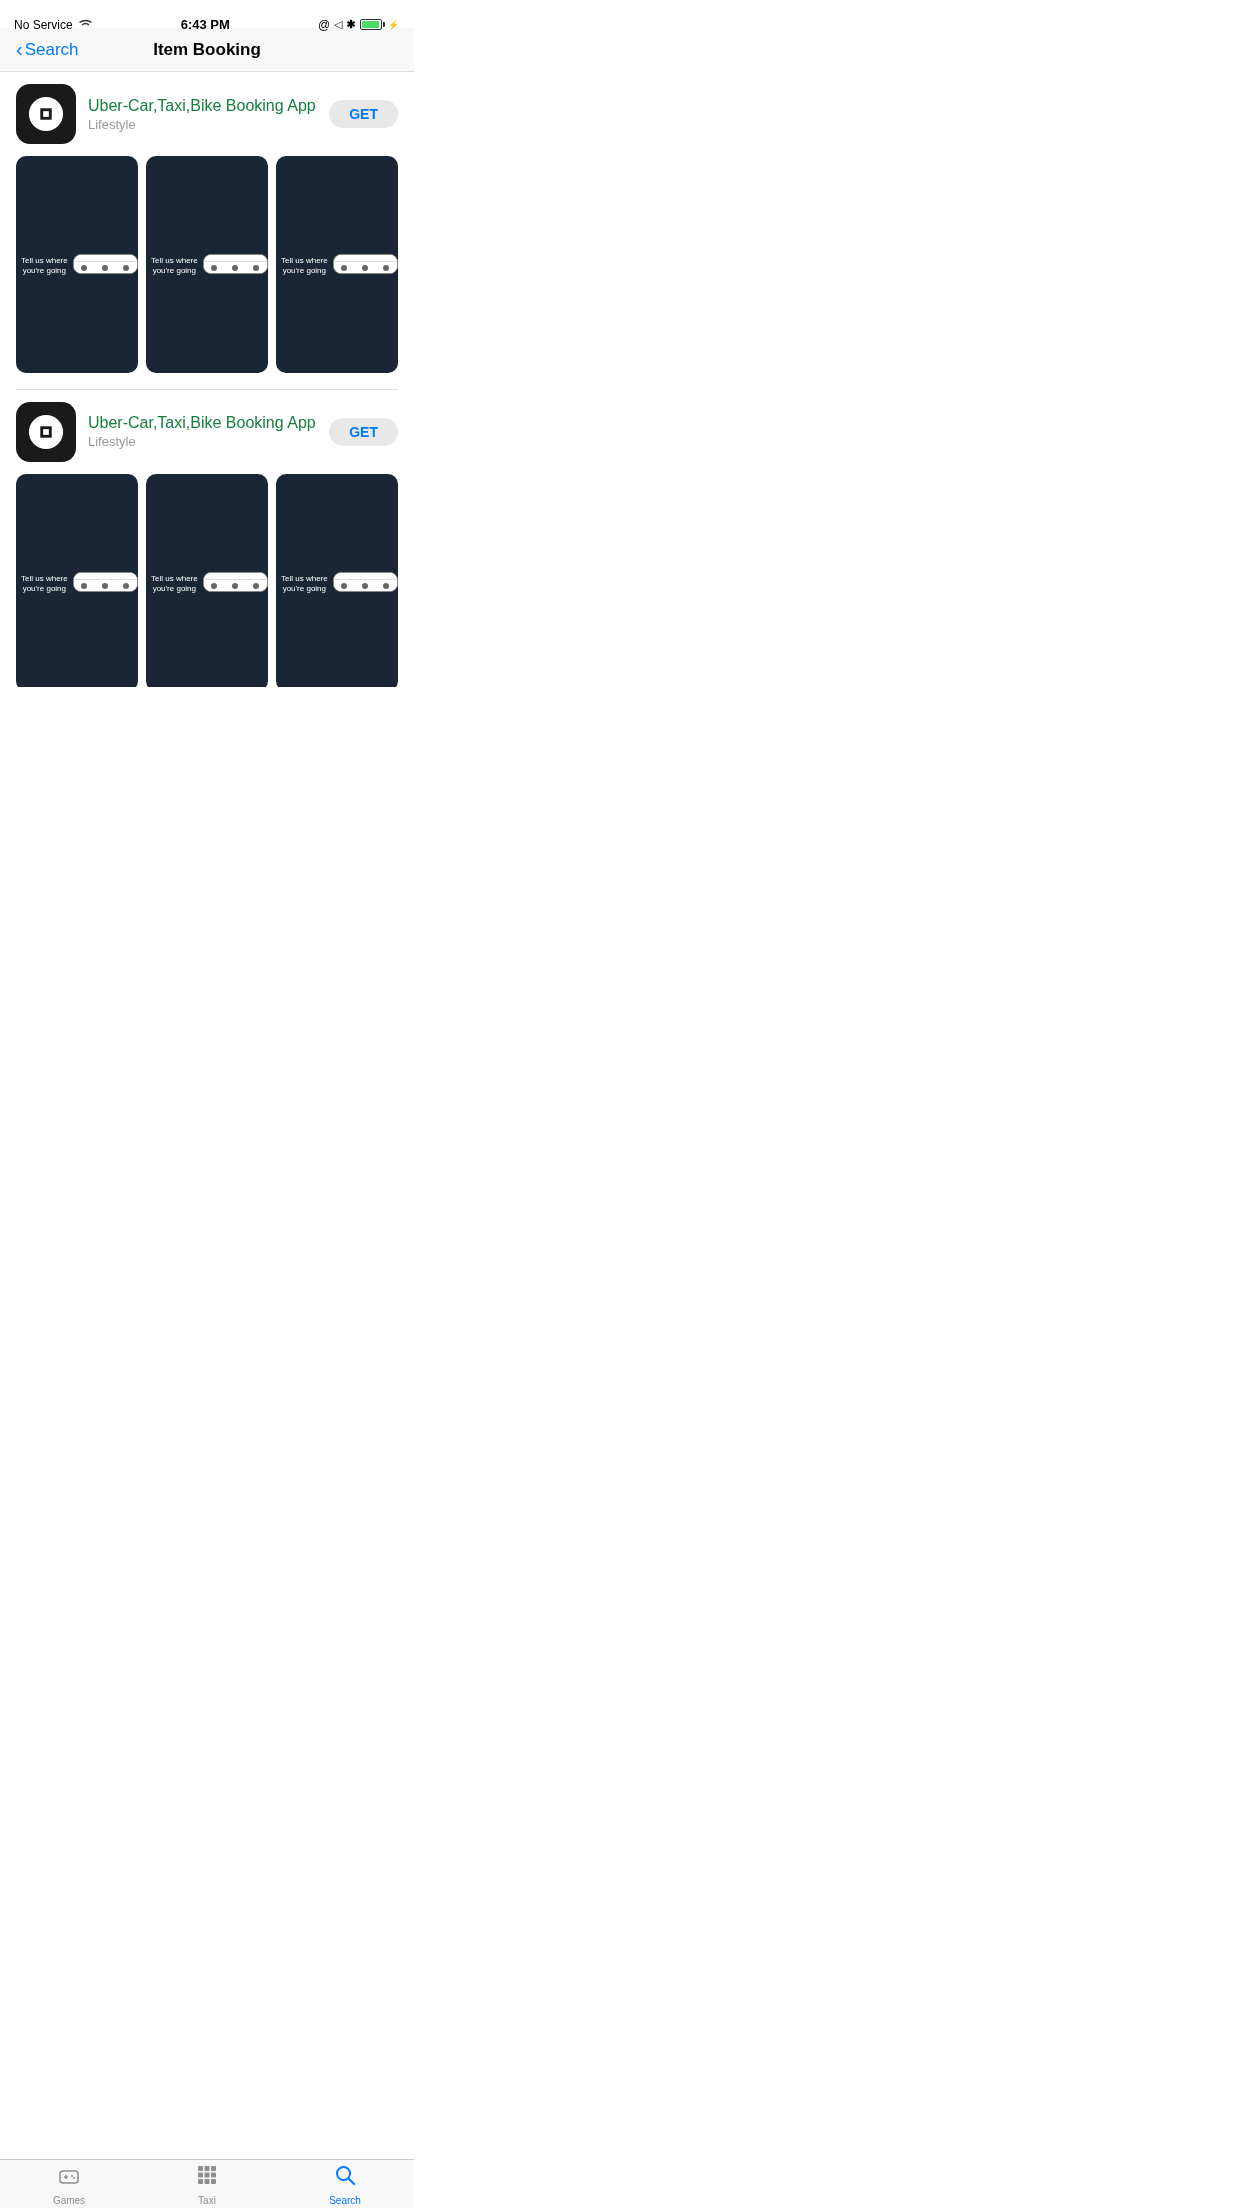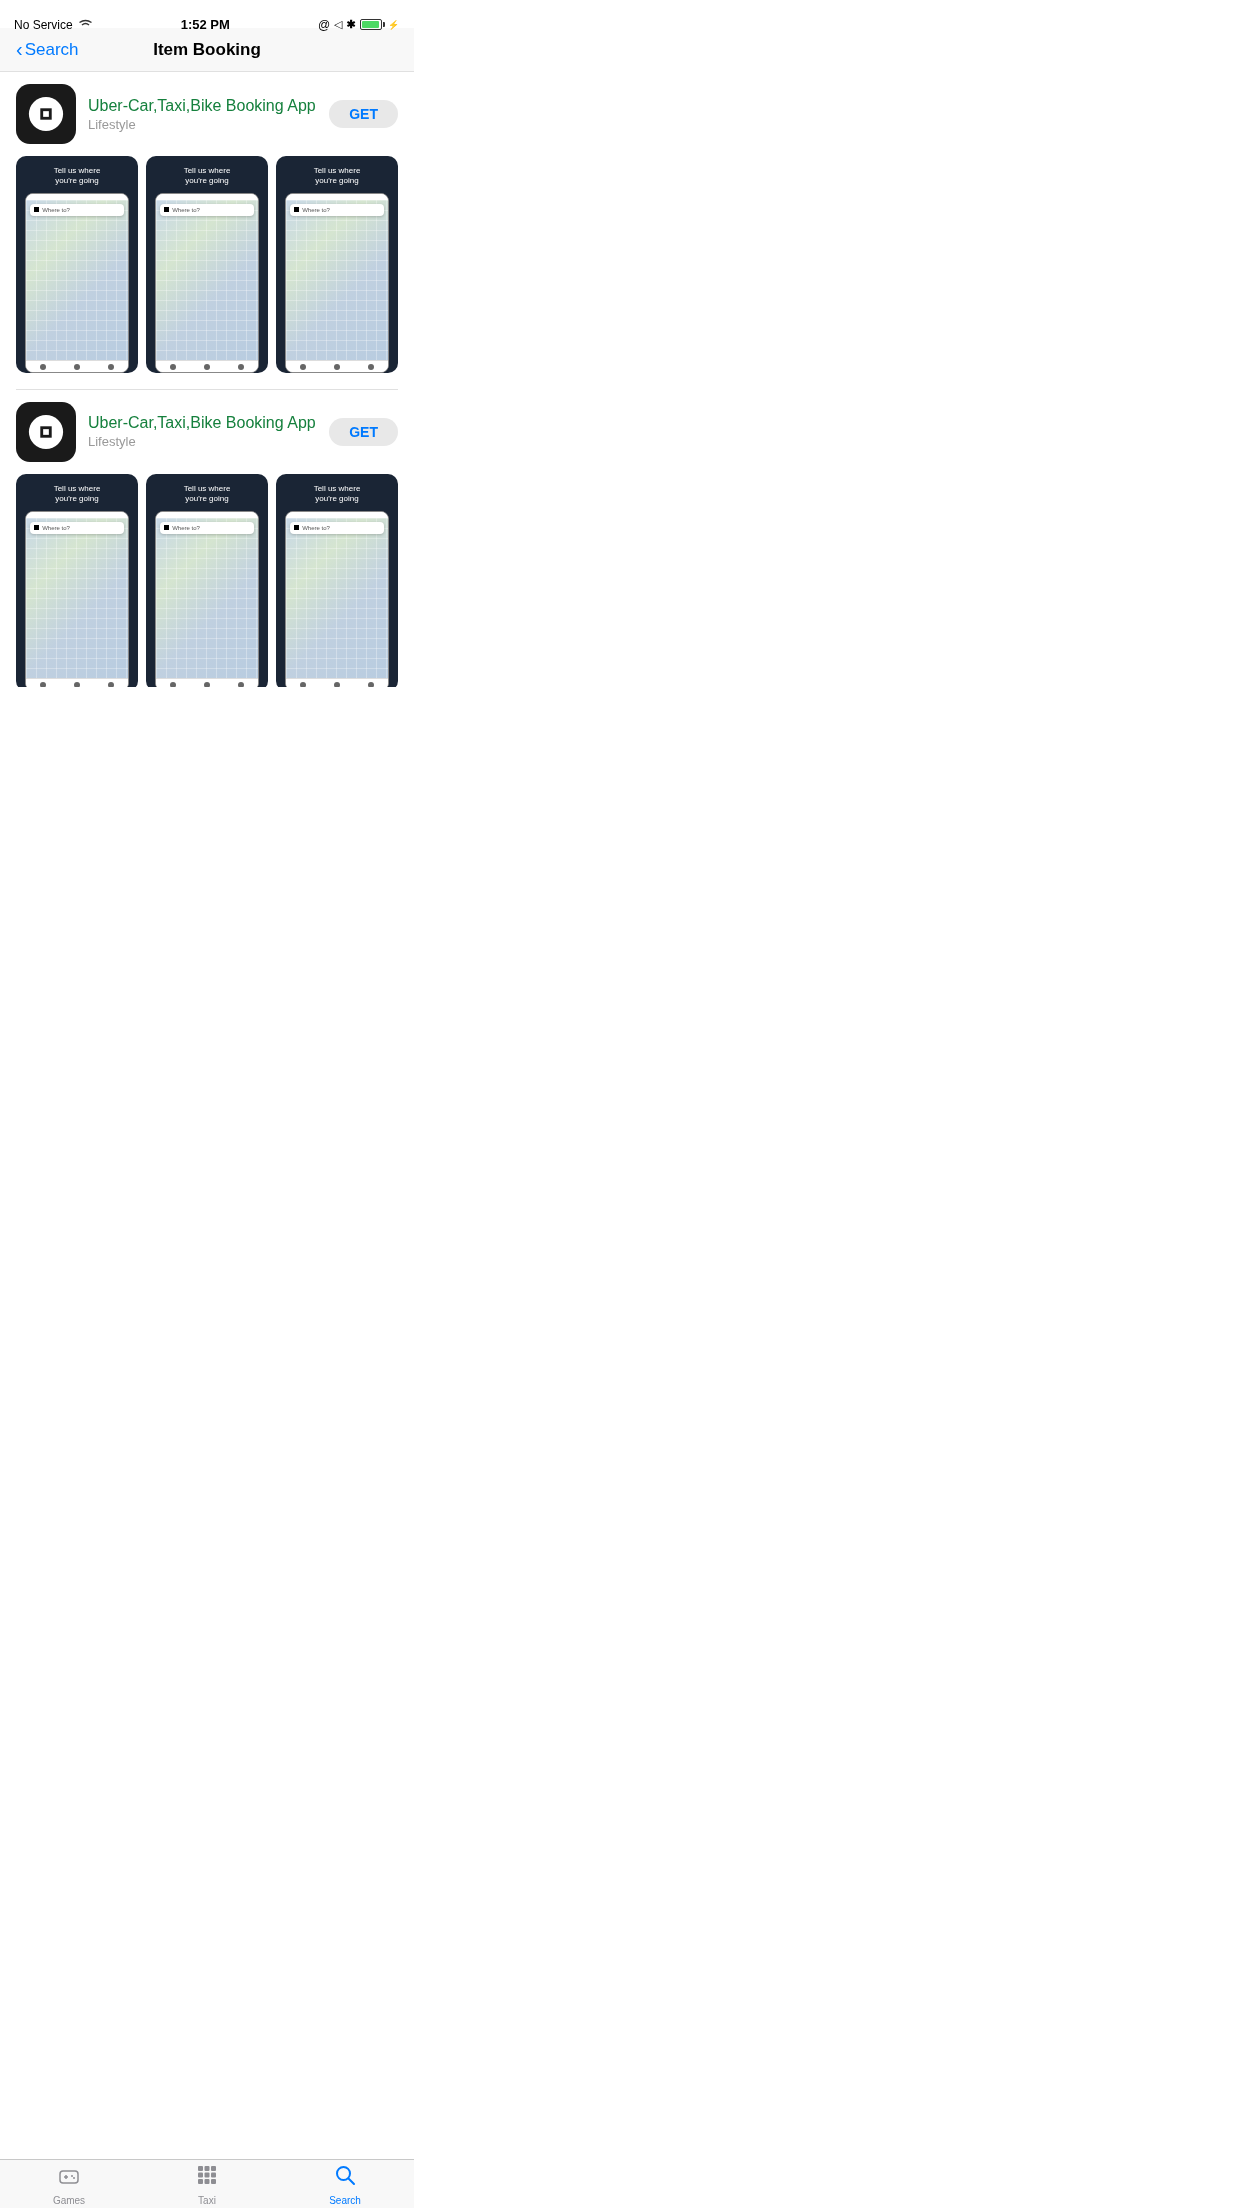--- a/index.html
+++ b/index.html
@@ -106,21 +106,21 @@
       gap: 8px;
       padding: 0 16px 16px;
     }
     .screenshot {
       flex: 1;
       border-radius: 10px;
       overflow: hidden;
       background: #1a2535;
       aspect-ratio: 9/16;
       position: relative;
-      display: flex; flex-direction: column;
+      display: flex; flex-direction: row;
       align-items: center;
       min-height: 180px;
       justify-content: flex-end;
     }
     .screenshot-header-text {
       color: #fff;
       font-size: 8px;
       text-align: center;
       padding: 10px 5px 6px;
       line-height: 1.3;
@@ -212,21 +212,21 @@
   <div class="status-left">
     <span>No Service</span>
     <span>
       <svg width="15" height="11" viewBox="0 0 15 11">
         <path d="M7.5 8.5 L9.5 10.5 L7.5 8.5 L5.5 10.5 Z" fill="#333"></path>
         <path d="M4 7 Q7.5 4 11 7" stroke="#333" stroke-width="1.5" fill="none"></path>
         <path d="M1.5 4.5 Q7.5 0.5 13.5 4.5" stroke="#333" stroke-width="1.5" fill="none"></path>
       </svg>
     </span>
   </div>
-  <div class="status-center">1:52 PM</div>
+  <div class="status-center">6:43 PM</div>
   <div class="status-right">
     <span style="font-size:12px;">@</span>
     <span style="font-size:11px;">◁</span>
     <span style="font-size:11px; font-weight:bold;">✱</span>
     <div class="battery">
       <div class="battery-body">
         <div class="battery-fill"></div>
       </div>
       <div class="battery-tip"></div>
     </div>

